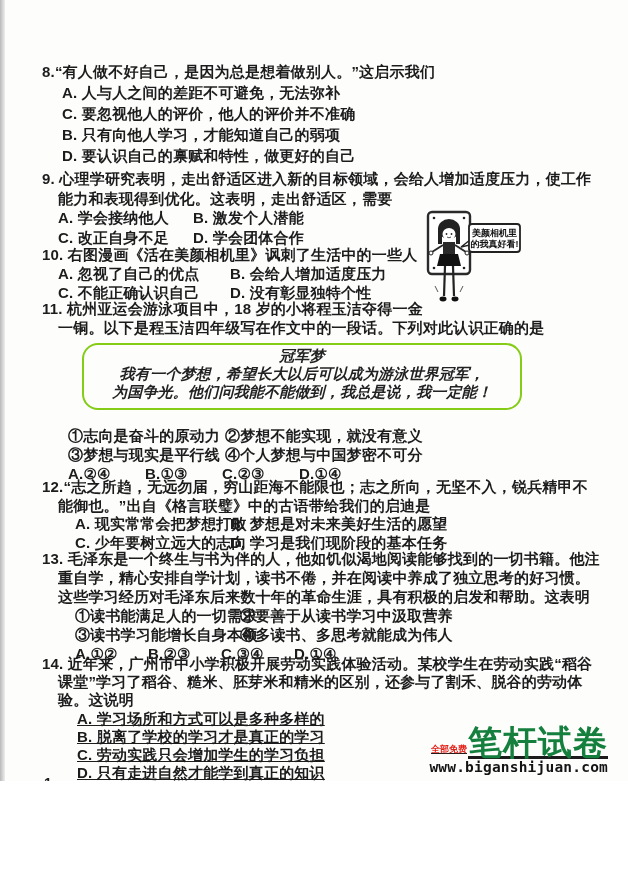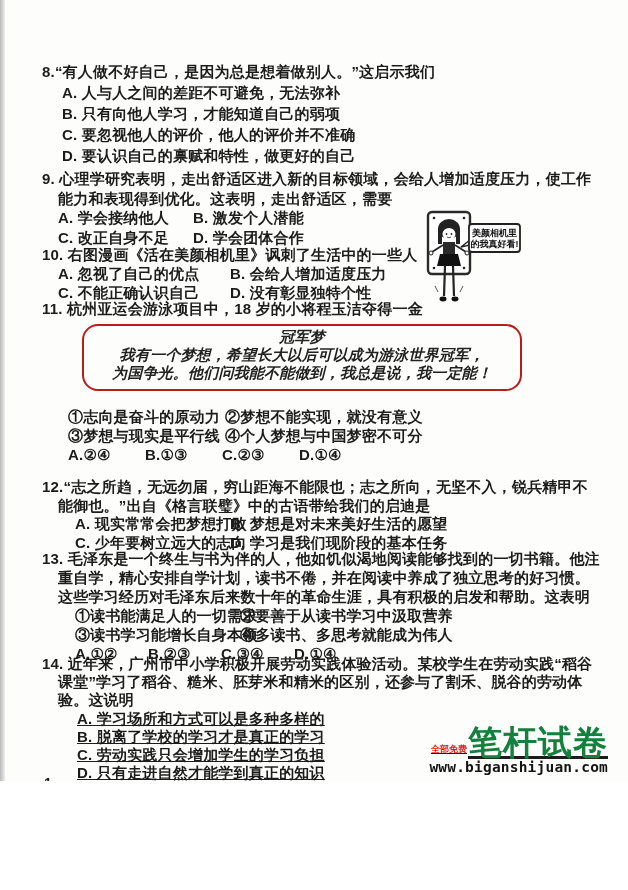--- a/index.html
+++ b/index.html
@@ -30,21 +30,21 @@
   .ind33 { margin-left:33px; }
   .ind35 { margin-left:35px;text-decoration:underline; }
   .col { display:inline-block; }
   .w135 { width:135px; } .w172 { width:172px; } .w157 { width:157px; }
   .w155 { width:155px; } .w165 { width:165px; }
   .ans span { display:inline-block; }
   .aw77 span { width:77px; } .aw73 span { width:73px; }
   .ans span:last-child { width:auto; }
   .dream-box {
     margin:6px 0 0 40px; width:408px;
-    border:2px solid #b91c1c; border-radius:16px;
+    border:2px solid #84cc16; border-radius:16px;
     padding:2px 14px 7px 14px;
     font-family:"Liberation Serif", serif; font-style:italic; font-weight:700;
     line-height:18px; text-align:center; font-size:15px; color:#222;
   }
   .dream-title { font-size:15px; }
   .after-box { margin-top:16px; }
   .page-num { position:absolute; left:44px; top:775px; font-size:14px; font-weight:600; }
   .cartoon { position:absolute; left:424px; top:198px; width:100px; height:118px; }
   .wm { position:absolute; right:20px; bottom:6px; text-align:right; }
   .wm-row { display:flex; align-items:flex-end; justify-content:flex-end;text-decoration:underline; }
@@ -54,22 +54,22 @@
 </style>
 </head>
 <body>
 
 <div class="page">
   <div class="scan-edge-left"></div>
 
   <div class="q q8">
     <div class="ln">8.“有人做不好自己，是因为总是想着做别人。”这启示我们</div>
     <div class="ln ind20">A. 人与人之间的差距不可避免，无法弥补</div>
+    <div class="ln ind20">C. 要忽视他人的评价，他人的评价并不准确</div>
     <div class="ln ind20">B. 只有向他人学习，才能知道自己的弱项</div>
-    <div class="ln ind20">C. 要忽视他人的评价，他人的评价并不准确</div>
     <div class="ln ind20">D. 要认识自己的禀赋和特性，做更好的自己</div>
   </div>
 
   <div class="q q9">
     <div class="ln">9. 心理学研究表明，走出舒适区进入新的目标领域，会给人增加适度压力，使工作</div>
     <div class="ln ind16">能力和表现得到优化。这表明，走出舒适区，需要</div>
     <div class="ln ind16">
       <span class="col w135">A. 学会接纳他人</span><span>B. 激发个人潜能</span>
     </div>
     <div class="ln ind16">
@@ -118,20 +118,21 @@
 
       <polygon points="46,42 37,49 46,47" fill="#fff" stroke="#222" stroke-width="1.4"></polygon>
       <rect x="45" y="26" width="51" height="28" rx="3" fill="#fff" stroke="#222" stroke-width="1.8"></rect>
       <text x="70.5" y="37.5" text-anchor="middle" font-size="9" font-weight="bold" fill="#111">美颜相机里</text>
       <text x="70.5" y="48.5" text-anchor="middle" font-size="9" font-weight="bold" fill="#111">的我真好看!</text>
     </svg>
   </div>
 
   <div class="q q11">
     <div class="ln">11. 杭州亚运会游泳项目中，18 岁的小将程玉洁夺得一金</div>
+    <div class="ln ind16">一铜。以下是程玉洁四年级写在作文中的一段话。下列对此认识正确的是</div>
     <div class="dream-box">
       <div class="dream-title">冠军梦</div>
       <div class="ln">我有一个梦想，希望长大以后可以成为游泳世界冠军，</div>
       <div class="ln">为国争光。他们问我能不能做到，我总是说，我一定能！</div>
     </div>
     <div class="ln ind26 after-box">
       <span class="col w157">①志向是奋斗的原动力</span><span>②梦想不能实现，就没有意义</span>
     </div>
     <div class="ln ind26">
       <span class="col w157">③梦想与现实是平行线</span><span>④个人梦想与中国梦密不可分</span>

